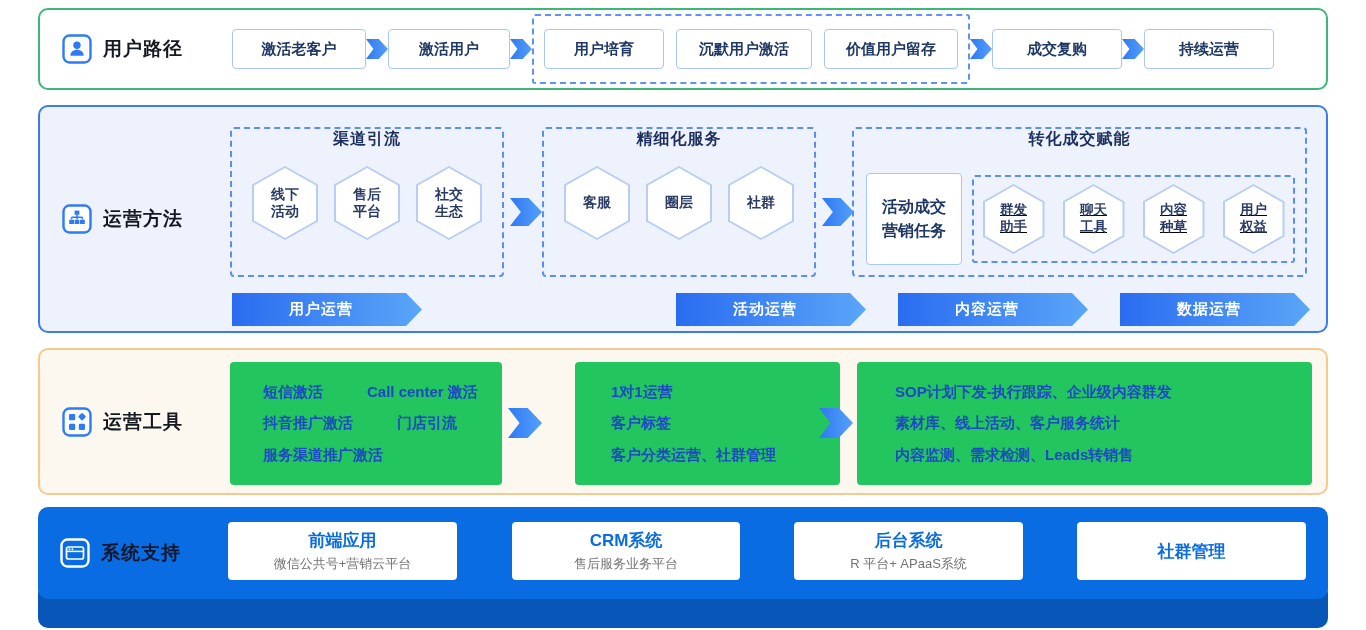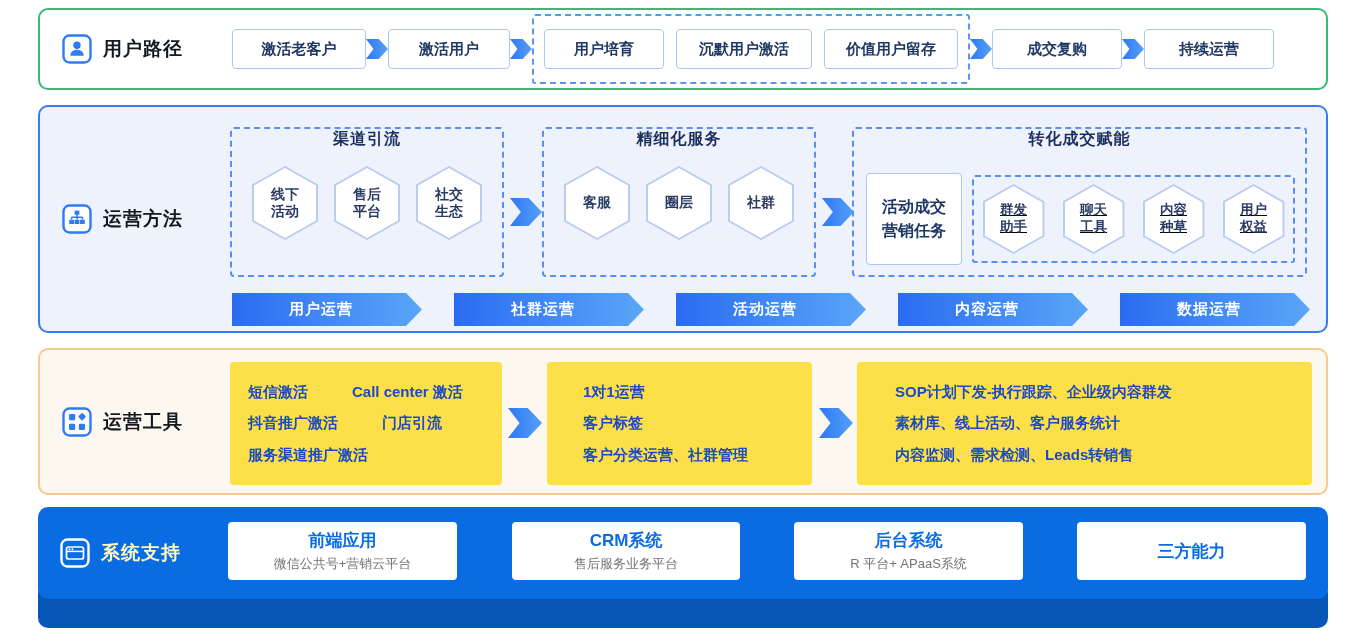--- a/index.html
+++ b/index.html
@@ -12,21 +12,21 @@
   .band1 { top:8px;   height:82px;  background:#fff;    border:2px solid #3db677; }
   .band2 { top:105px; height:228px; background:#edf2fc; border:2px solid #3a7bee; }
   .band3 { top:348px; height:147px; background:#fdf8ef; border:2px solid #f5c98f; }
   .band4 { top:507px; height:92px;  background:#0a6ce2; z-index:2; }
   .band4-base { position:absolute; left:38px; top:583px; width:1290px; height:45px;
                 background:#0857b8; border-radius:10px; z-index:1; }
 
   .band-label { position:absolute; left:22px; top:50%; transform:translateY(-50%);
                 display:flex; align-items:center; gap:11px; z-index:3; }
   .band-title { font-size:19px; font-weight:bold; color:#14181f; letter-spacing:1px; white-space:nowrap; }
-  .band4 .band-title { color:#fef9c3; }
+  .band4 .band-title { color:#0f172a; }
   .icon-frame { display:inline-flex; width:30px; height:30px; }
 
   
   .flow1 { position:absolute; left:192px; top:0; height:100%; display:flex; align-items:center; }
   .step { height:40px; background:#fff; border:1px solid #a9c7f5; border-radius:4px;
           display:flex; align-items:center; justify-content:center;
           font-size:15px; font-weight:bold; color:#1f3864; white-space:nowrap; flex:0 0 auto; }
   .dash1 { border:2px dashed #5e93f2; border-radius:3px; padding:13px 10px;
            display:flex; align-items:center; gap:12px; flex:0 0 auto; }
 
@@ -58,22 +58,22 @@
   .inner-dash .hex { width:62px; height:70px;text-decoration:underline; }
   .inner-dash .hex-in { width:58px; height:66px; font-size:13.5px; }
 
   .banner { position:absolute; top:186px; width:190px; height:33px;
             background:linear-gradient(90deg,#2a6cf0,#5aa6f8);
             clip-path:polygon(0 0,calc(100% - 16px) 0,100% 50%,calc(100% - 16px) 100%,0 100%);
             display:flex; align-items:center; justify-content:center;
             color:#fff; font-size:15px; font-weight:bold; letter-spacing:1px; padding-right:12px; }
 
   
-  .toolbox { position:absolute; top:12px; height:123px; background:#fde047; border-radius:4px;
-             display:flex; flex-direction:column; justify-content:space-evenly; padding:8px 0 8px 18px; }
+  .toolbox { position:absolute; top:12px; height:123px; background:#22c55e; border-radius:4px;
+             display:flex; flex-direction:column; justify-content:space-evenly; padding:8px 0 8px 33px; }
   .tool-row { display:flex; gap:44px; font-size:15px; font-weight:bold; color:#1d49c5; white-space:nowrap; }
 
   
   .sysbox { position:absolute; top:15px; height:58px; background:#fff; border-radius:4px;
             display:flex; flex-direction:column; align-items:center; justify-content:center; gap:3px; }
   .sys-title { font-size:17px; font-weight:bold; color:#0a6ce2; white-space:nowrap; }
   .sys-sub { font-size:13px; color:#737373; white-space:nowrap; }
 </style>
 </head>
 <body>
@@ -180,23 +180,20 @@
         <div class="hex">
             <div class="hex-in">用户
 权益</div>
           </div>
       </div>
     </div>
 
     <div class="banner" style="left:192px">
         <span>用户运营</span>
       </div>
-    <div class="banner" style="left:414px">
-        <span>社群运营</span>
-      </div>
     <div class="banner" style="left:636px">
         <span>活动运营</span>
       </div>
     <div class="banner" style="left:858px">
         <span>内容运营</span>
       </div>
     <div class="banner" style="left:1080px">
         <span>数据运营</span>
       </div>
   </section>
@@ -224,21 +221,21 @@
         <span>抖音推广激活</span>
         <span>门店引流</span>
       </div>
       <div class="tool-row">
         <span>服务渠道推广激活</span>
       </div>
     </div>
 
     <span class="arr arr-lg" style="left:468px;top:58px"></span>
 
-    <div class="toolbox" style="left:507px;width:265px;padding-left:36px">
+    <div class="toolbox" style="left:535px;width:265px;padding-left:36px">
       <div class="tool-row">
         <span>1对1运营</span>
       </div>
       <div class="tool-row">
         <span>客户标签</span>
       </div>
       <div class="tool-row">
         <span>客户分类运营、社群管理</span>
       </div>
     </div>
@@ -279,17 +276,17 @@
     </div>
     <div class="sysbox" style="left:474px;width:228px">
       <div class="sys-title">CRM系统</div>
       <div class="sys-sub">售后服务业务平台</div>
     </div>
     <div class="sysbox" style="left:756px;width:229px">
       <div class="sys-title">后台系统</div>
       <div class="sys-sub">R 平台+ APaaS系统</div>
     </div>
     <div class="sysbox" style="left:1039px;width:229px">
-      <div class="sys-title">三方能力</div>
+      <div class="sys-title">社群管理</div>
     </div>
   </section>
 
 </div>
 
 </body></html>

